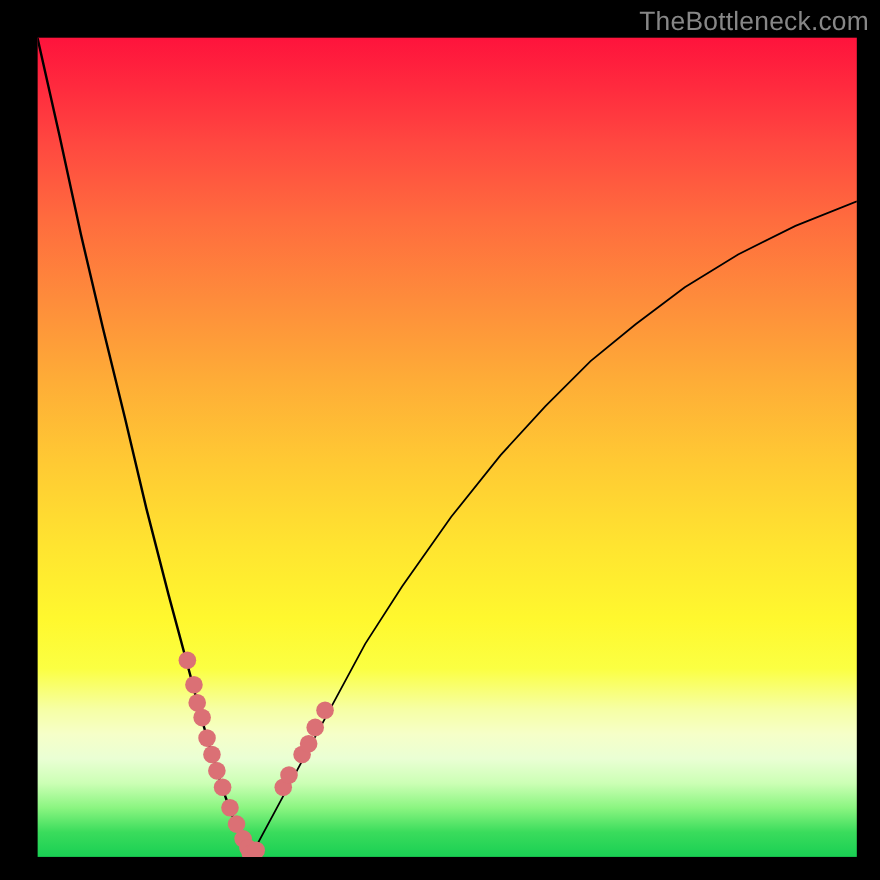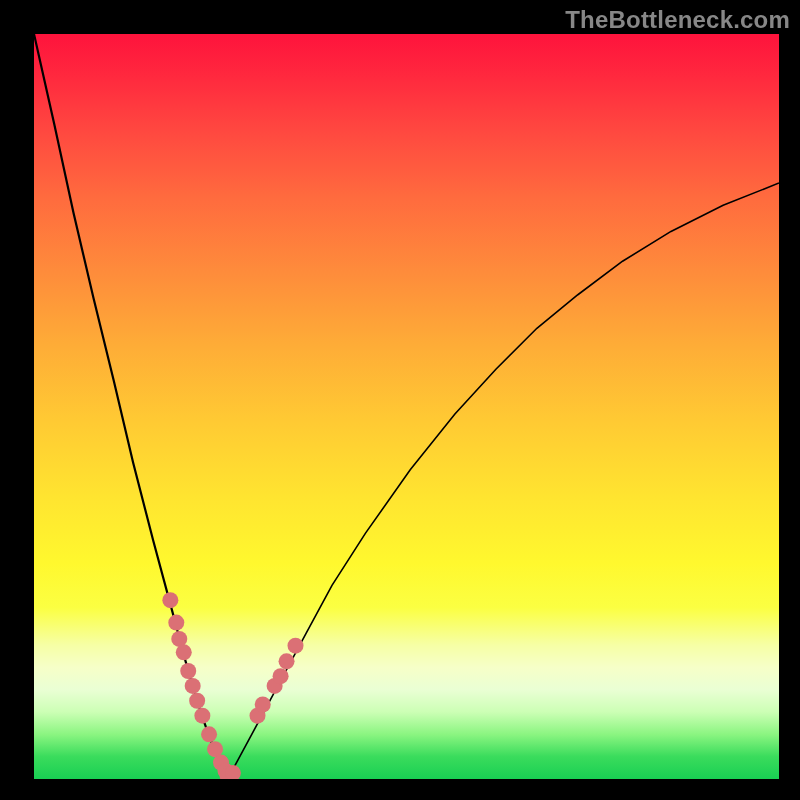--- a/index.html
+++ b/index.html
@@ -1,17 +1,17 @@
 <!DOCTYPE html>
 <html><head>
 <meta charset="utf-8">
 <style>
   html,body{margin:0;padding:0;width:800px;height:800px;overflow:hidden;background:#000;font-family:Arial,Helvetica,sans-serif}
   .wrap{position:relative;width:800px;height:800px}
-  .watermark{position:absolute;top:6px;right:10px;font-size:24px;font-weight:700;color:#878787;letter-spacing:.2px;z-index:10}
+  .watermark{position:absolute;top:6px;right:10px;font-size:24px;font-weight:400;color:#878787;letter-spacing:.2px;z-index:10}
   .plot{position:absolute;left:34px;top:34px;width:745px;height:745px;overflow:hidden}
   .gradient{position:absolute;inset:0;
     background:linear-gradient(to bottom,
       #fe133c 0%,
       #ff2a3e 6%,
       #ff4840 13%,
       #ff6b3e 22%,
       #fe8c3b 32%,
       #fead37 42%,
       #ffca33 52%,

